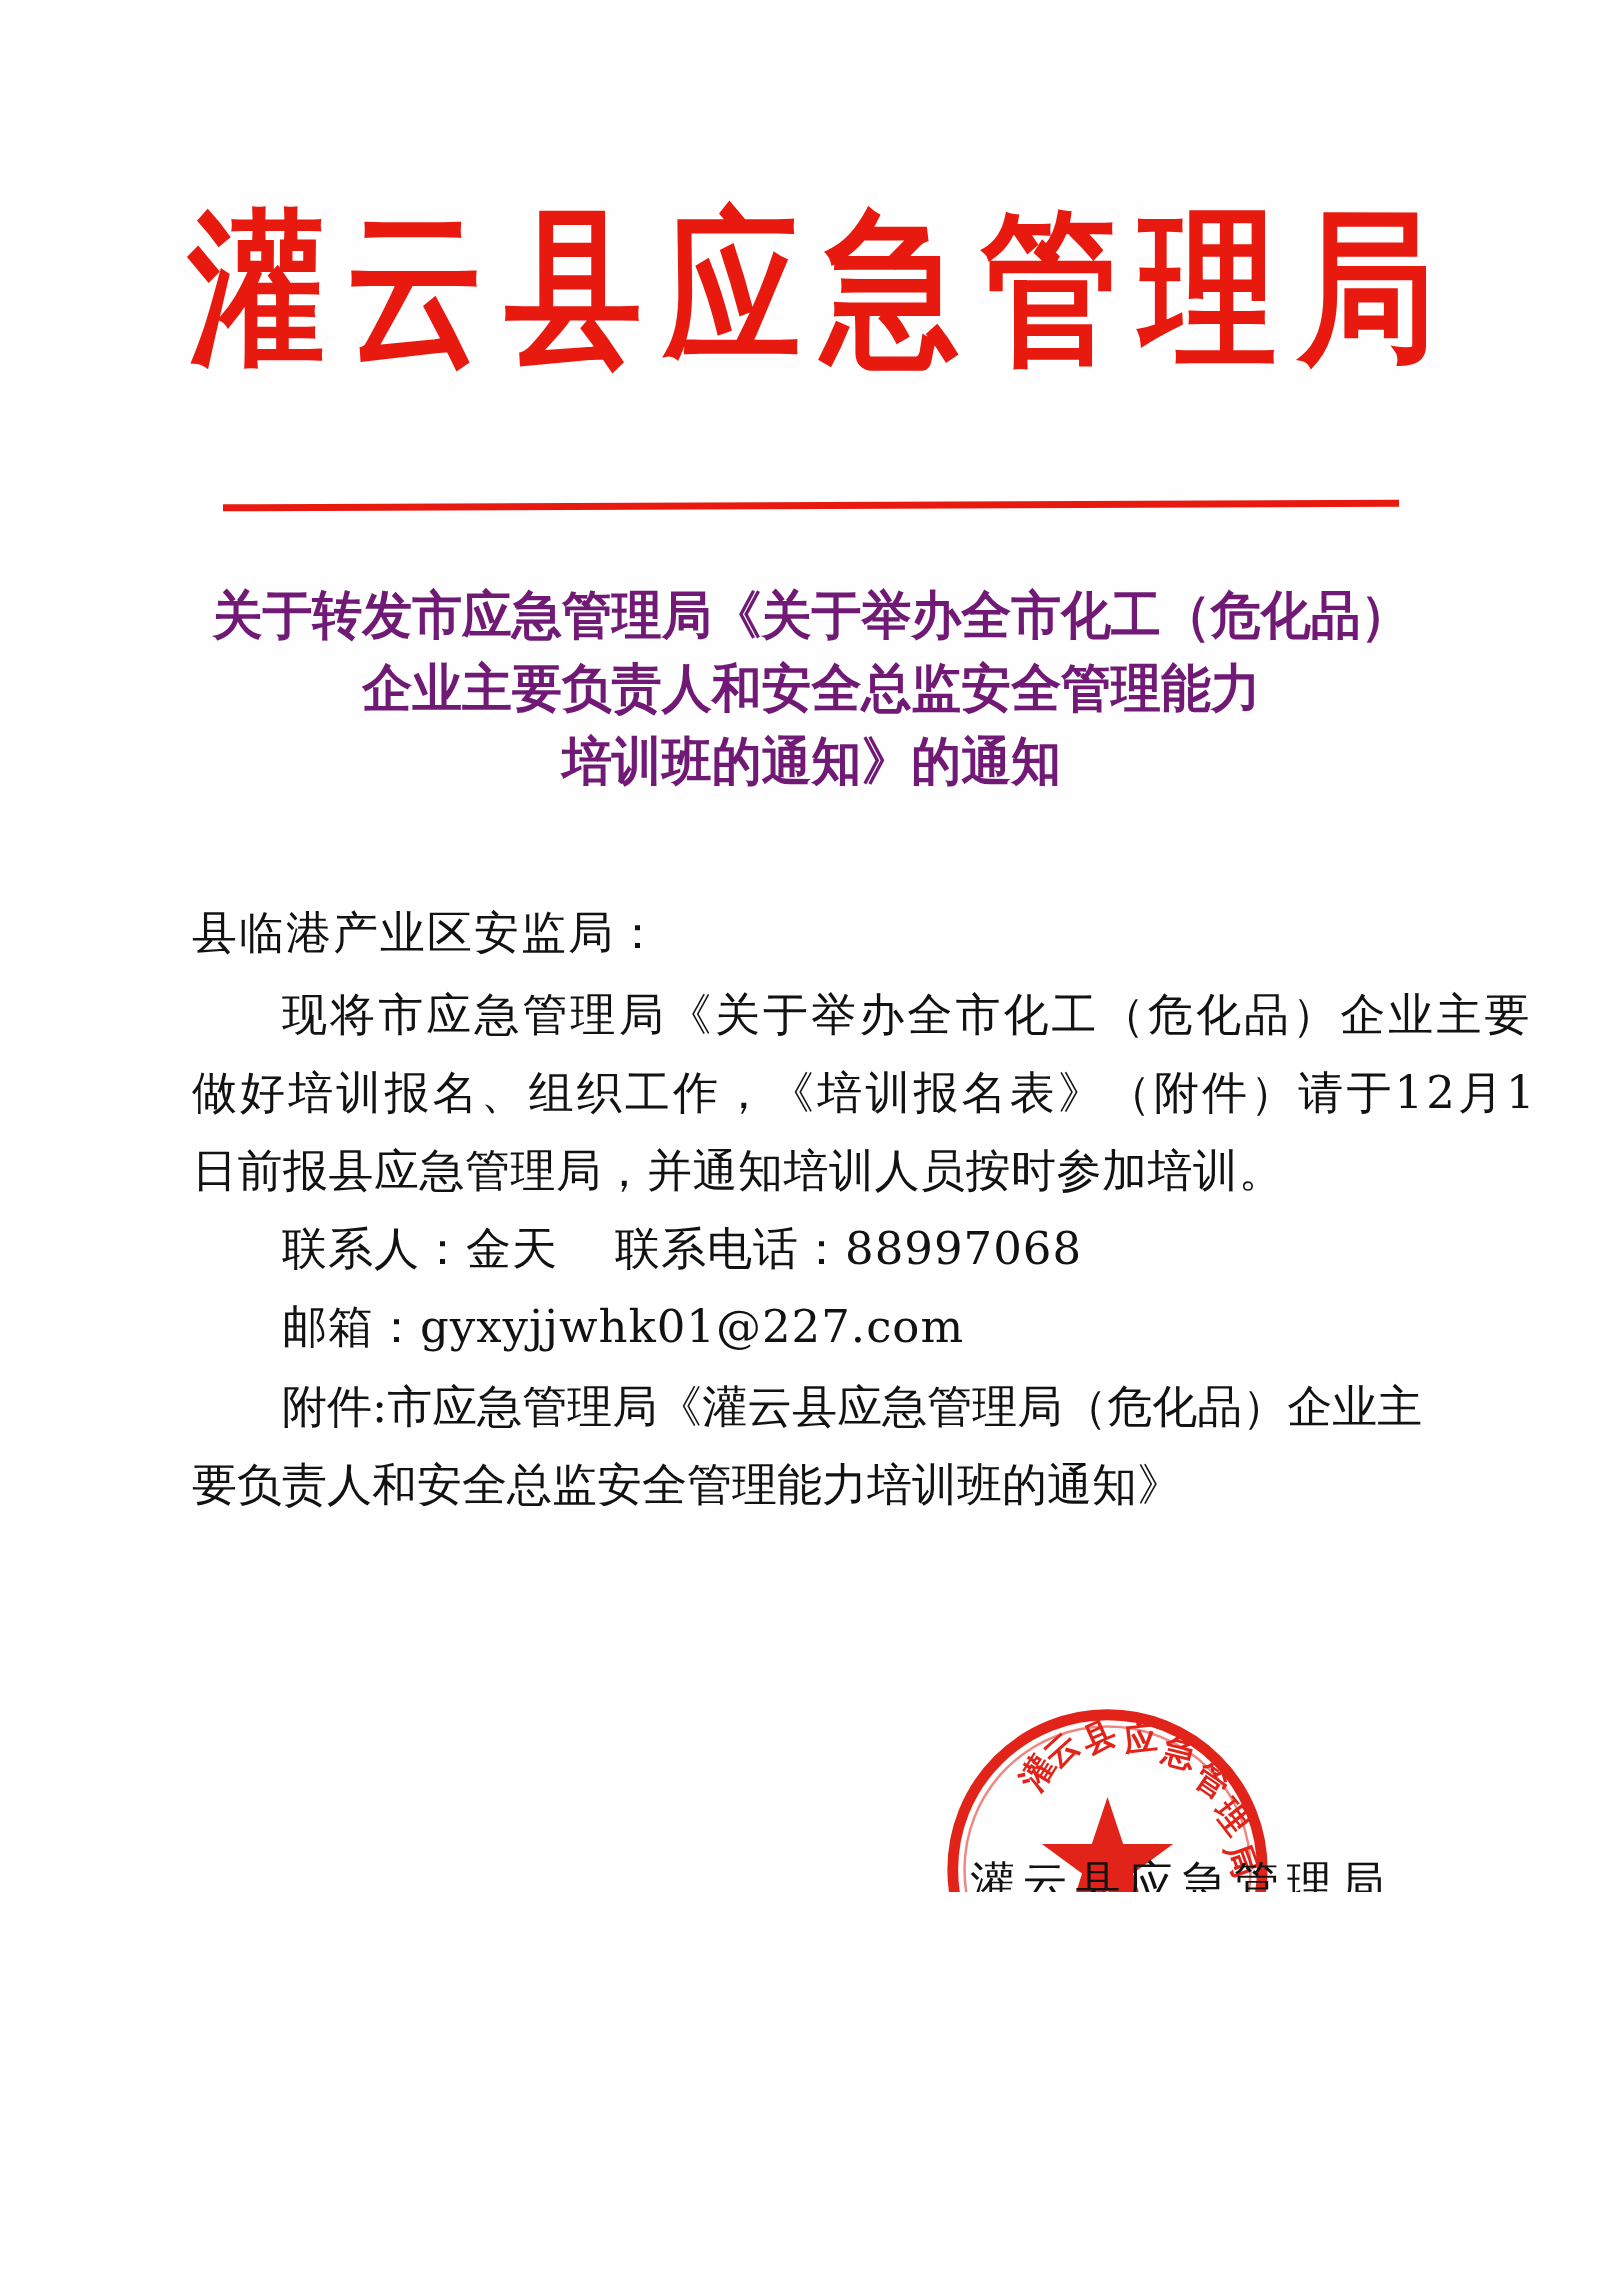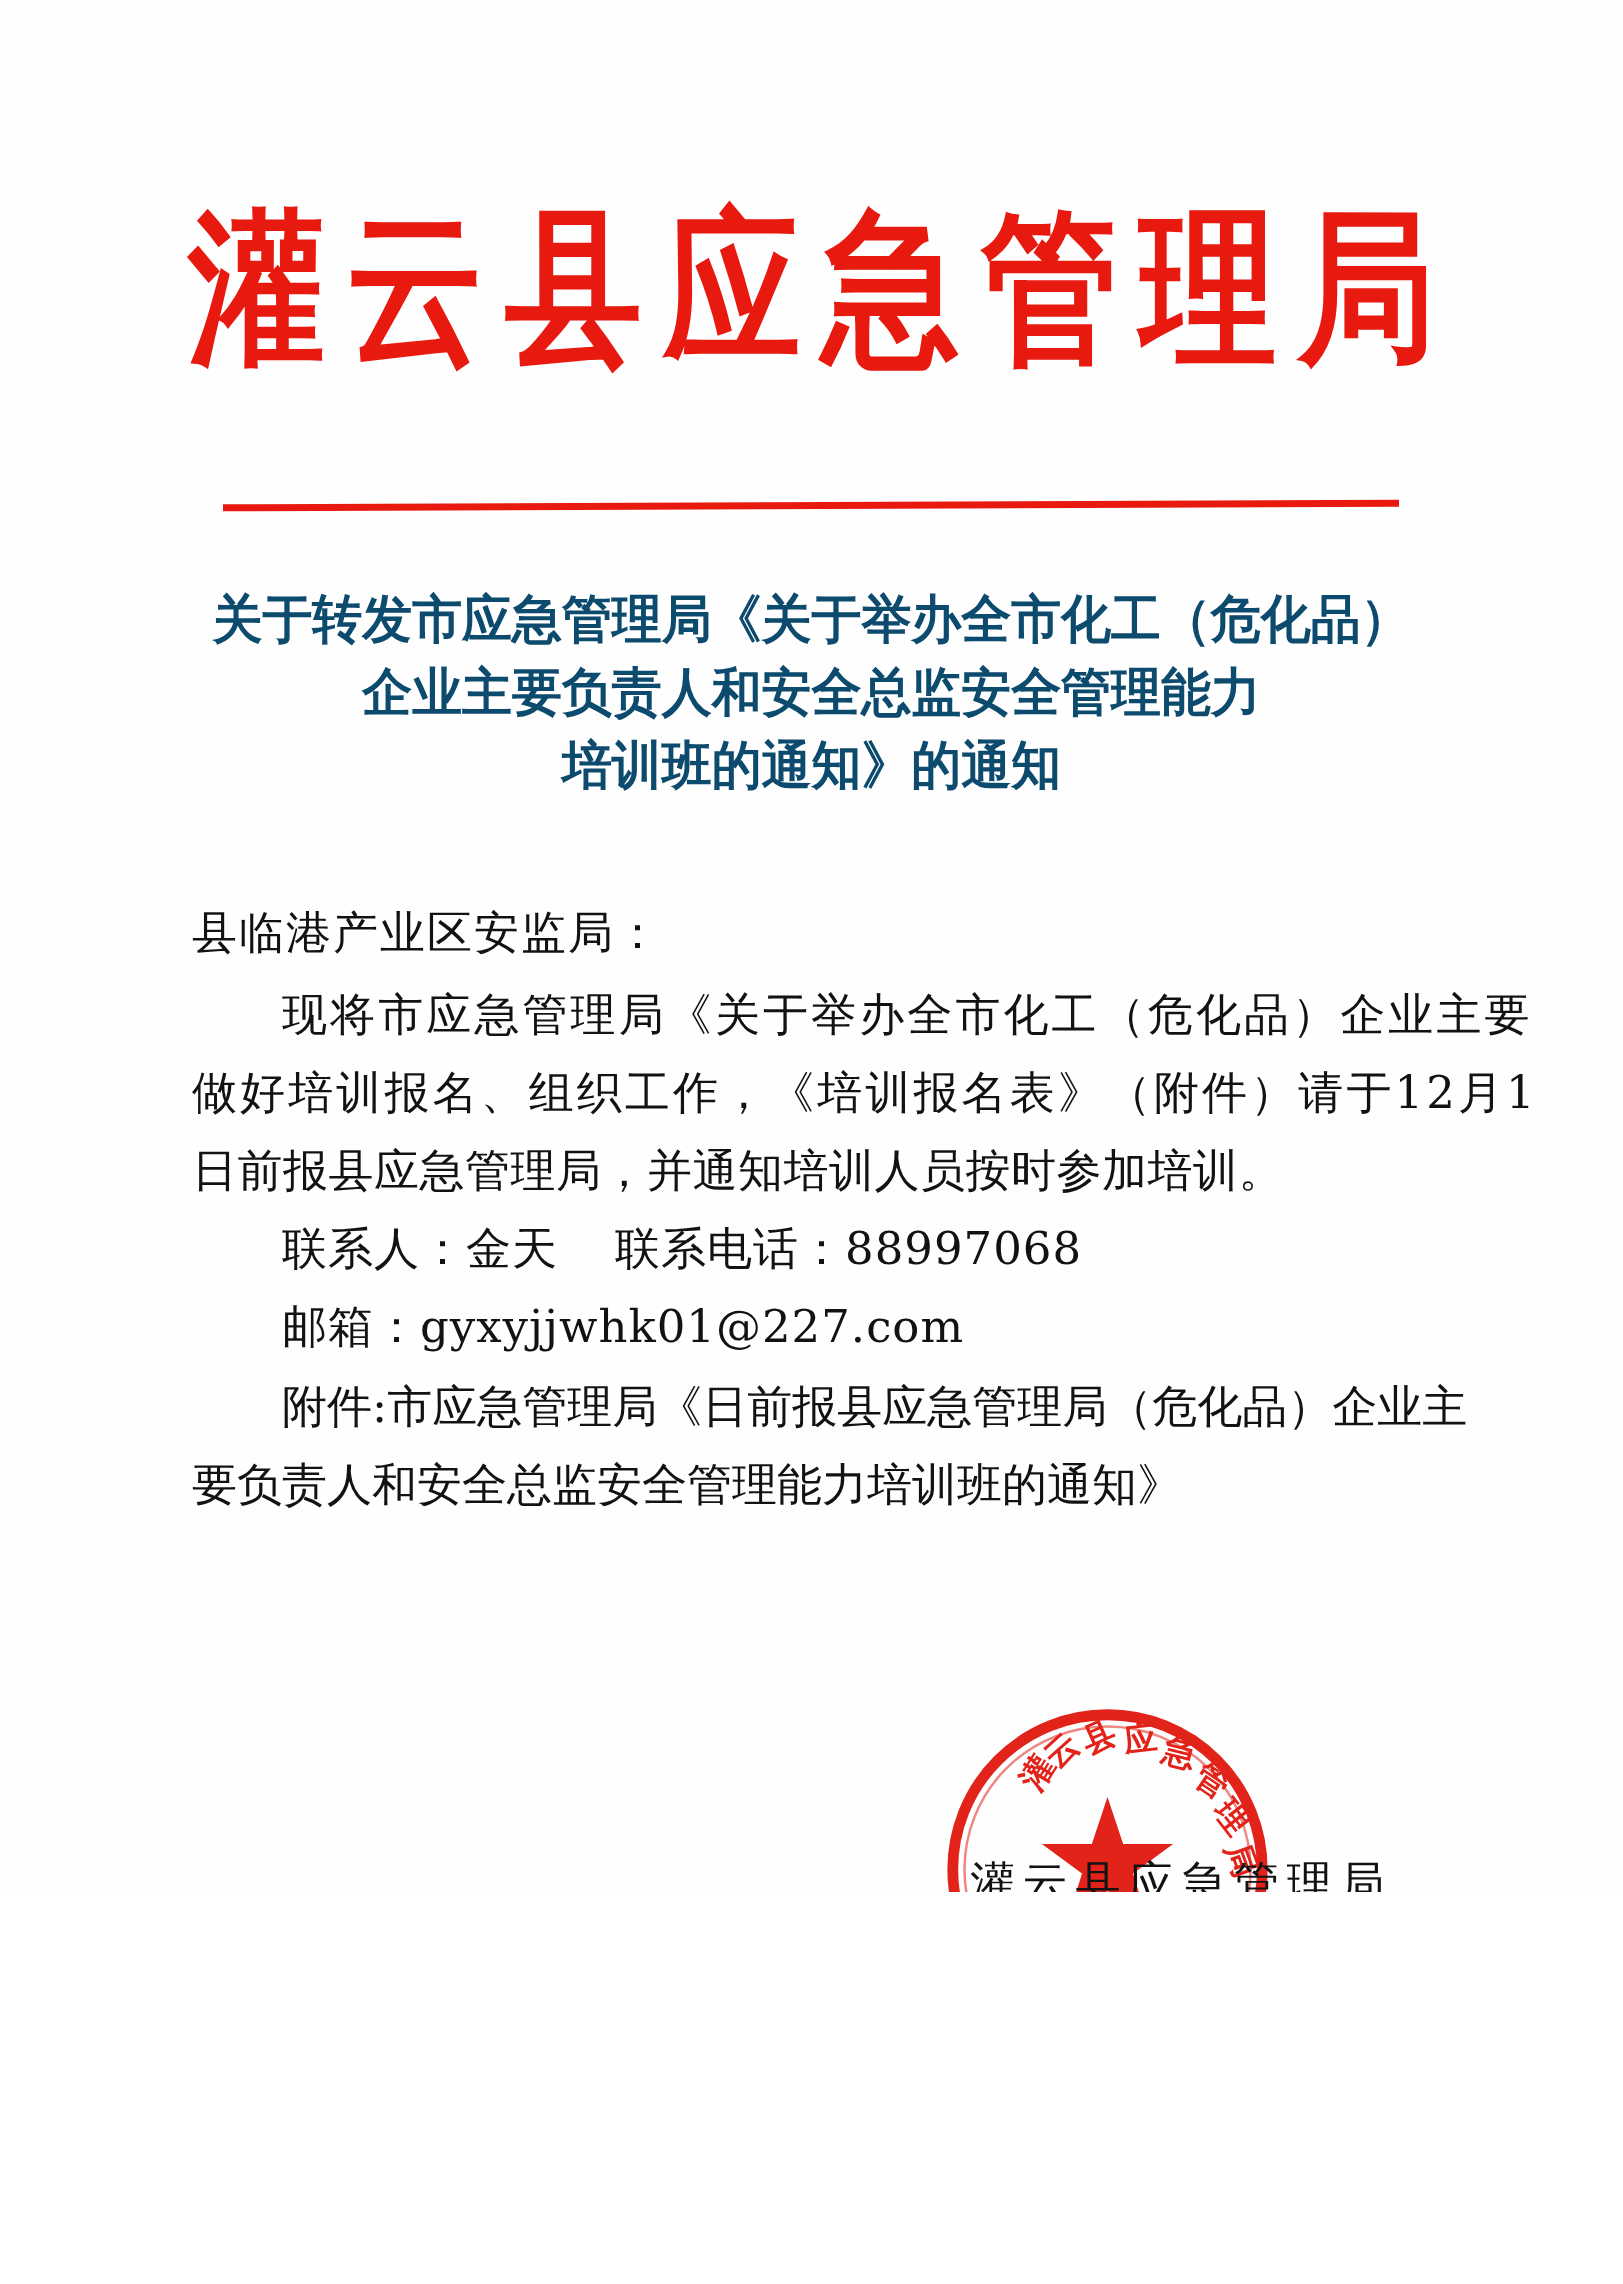--- a/index.html
+++ b/index.html
@@ -49,22 +49,22 @@
     transform: rotate(-0.22deg);
   }
 
   
   .doc-title {
     position: absolute;
     left: 0;
     top: 583px;
     width: 100%;
     text-align: center;
-    color: #0c4a6e;
-    font-family: Liberation Sans, sans-serif;
+    color: #701a75;
+    font-family: Liberation Mono, monospace;
     font-weight: bold;
     font-size: 52px;
     line-height: 73px;
     letter-spacing: 0px;
   }
   .doc-title .tline {
     display: block;
     white-space: nowrap;
     transform: scaleX(0.96);
   }
@@ -179,21 +179,21 @@
 
     <div class="contact-line">
       <span>联系人：</span><span>金天</span><span class="gap-wide"></span><span>联系电话：</span><span>88997068</span>
     </div>
 
     <div class="contact-line">
       <span>邮箱：</span><span>gyxyjjwhk01@227.com</span>
     </div>
 
     <div class="attach-block">
-      <span class="bline indent">附件:市应急管理局《日前报县应急管理局（危化品）企业主</span>
+      <span class="bline indent">附件:市应急管理局《灌云县应急管理局（危化品）企业主</span>
       <span class="bline">要负责人和安全总监安全管理能力培训班的通知》</span>
     </div>
   </div>
 
   <div class="seal">
     <svg viewBox="0 0 340 340" xmlns="http://www.w3.org/2000/svg">
       <circle cx="170" cy="170" r="158" fill="none" stroke="#e2231a" stroke-width="11"></circle>
       <circle cx="170" cy="170" r="146" fill="none" stroke="#e2231a" stroke-width="2.5" opacity="0.55"></circle>
       <g fill="#e2231a">
         <polygon points="170,96 186,144 237,144 196,174 211,222 170,192 129,222 144,174 103,144 154,144"></polygon>

